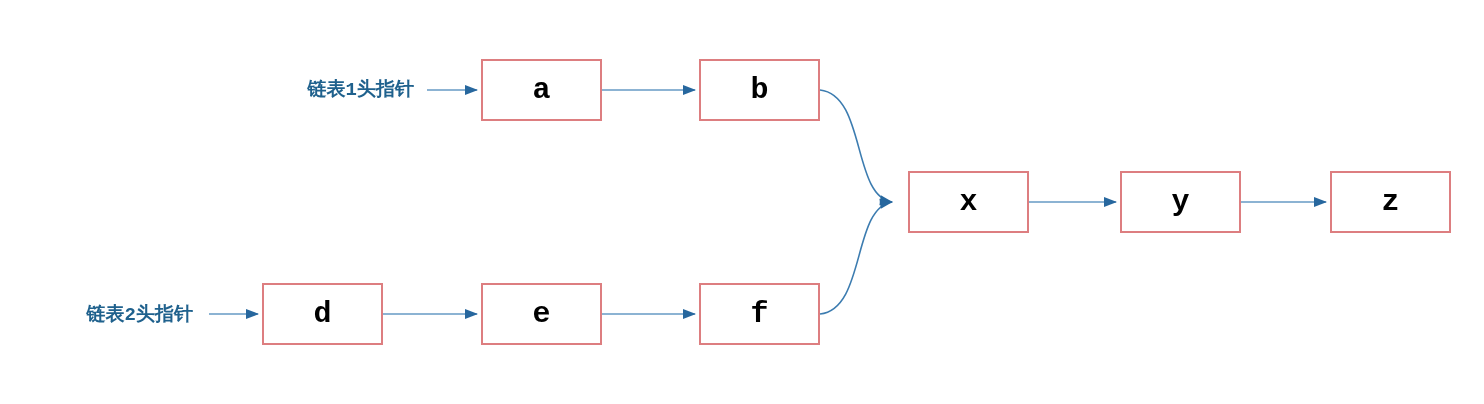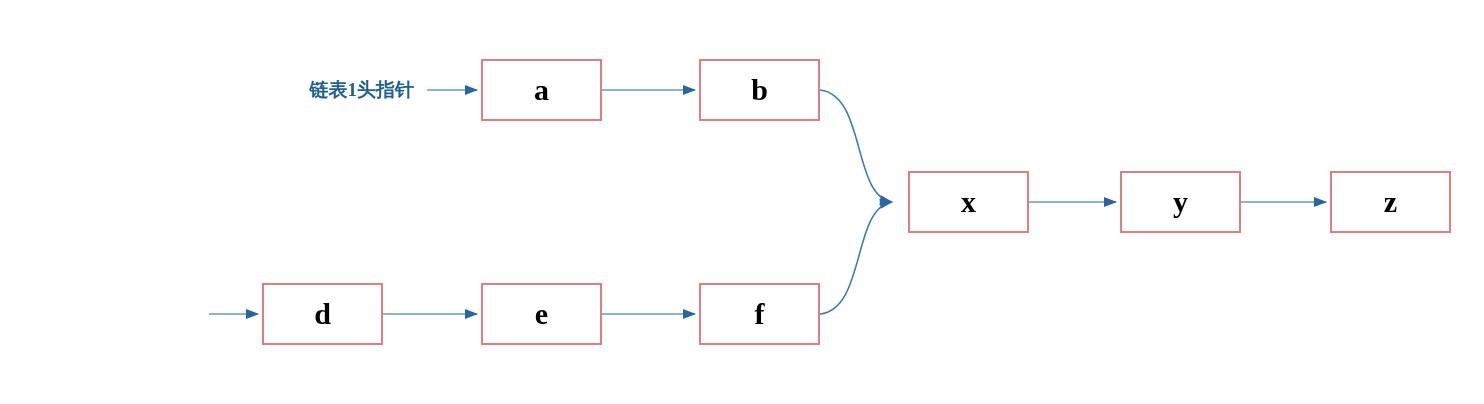--- a/index.html
+++ b/index.html
@@ -17,21 +17,21 @@
     margin: 0;
     padding: 0;
     background: var(--background);
   }
   .canvas {
     position: relative;
     width: 1480px;
     height: 404px;
     background: var(--background);
     overflow: hidden;
-    font-family: Liberation Serif, serif;
+    font-family: Liberation Mono, monospace;
     border-radius: 22px;
   }
   .connectors {
     position: absolute;
     left: 0; top: 0;
     width: 1484px;
     height: 404px;
     pointer-events: none;
   }
   .connectors .line {
@@ -96,20 +96,21 @@
     <line class="line" x1="209" y1="314" x2="258" y2="314" marker-end="url(#arrow)"></line>
     <line class="line" x1="383" y1="314" x2="477" y2="314" marker-end="url(#arrow)"></line>
     <line class="line" x1="602" y1="314" x2="695" y2="314" marker-end="url(#arrow)"></line>
     <line class="line" x1="1029" y1="202" x2="1116" y2="202" marker-end="url(#arrow)"></line>
     <line class="line" x1="1241" y1="202" x2="1326" y2="202" marker-end="url(#arrow)"></line>
     <path class="curve" d="M820,90 C866,95 852,196 892,202" marker-end="url(#arrow)"></path>
     <path class="curve" d="M820,314 C866,309 852,208 892,202" marker-end="url(#arrow)"></path>
   </svg>
 
   <div class="pointer-label pos-label1">链表1头指针</div>
+  <div class="pointer-label pos-label2">链表2头指针</div>
 
   <div class="node pos-a">a</div>
   <div class="node pos-b">b</div>
 
   <div class="node pos-d">d</div>
   <div class="node pos-e">e</div>
   <div class="node pos-f">f</div>
 
   <div class="node pos-x">x</div>
   <div class="node pos-y">y</div>

